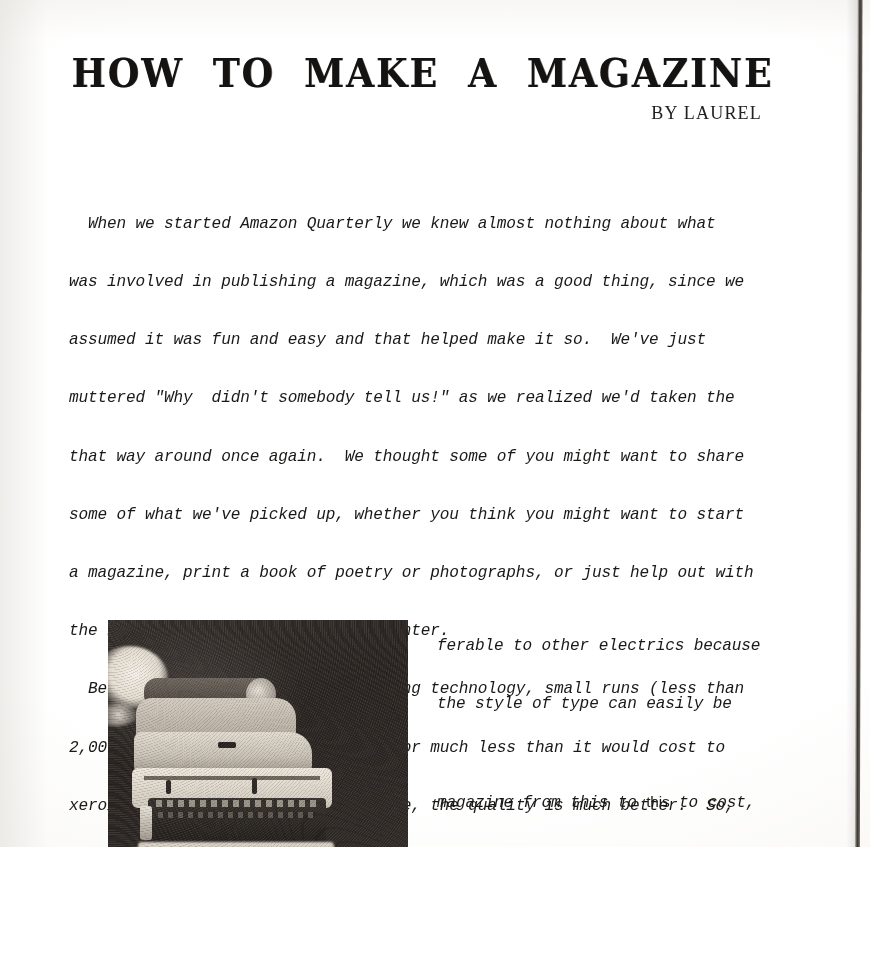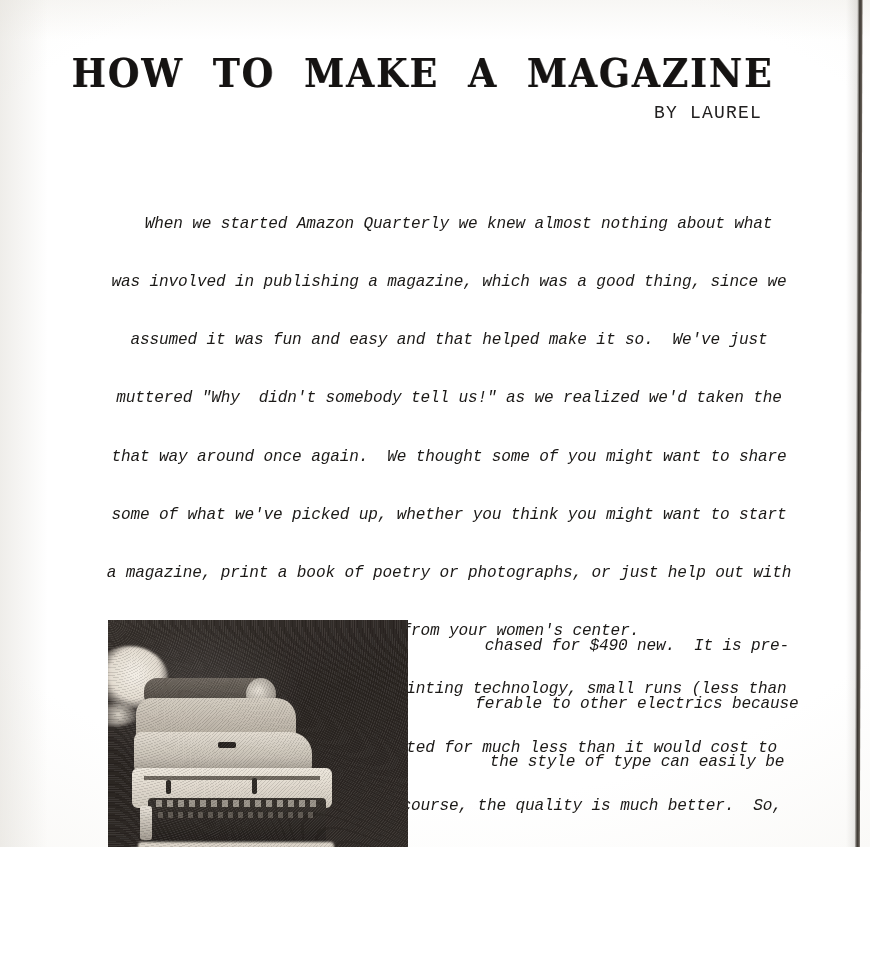--- a/index.html
+++ b/index.html
@@ -68,21 +68,21 @@
     text-shadow: 0.6px 0 0 rgba(20,18,17,.55);
   }
 
   
   #byline {
     position: absolute;
     top: 103px;
     left: 0;
     width: 762px;
     text-align: right;
-    font-family: Liberation Mono, monospace;
+    font-family: Liberation Serif, serif;
     font-size: 18px;
     letter-spacing: 1.2px;
     color: #222020;
   }
 
   
   .body-block {
     position: absolute;
     font-family: "Liberation Mono", "DejaVu Sans Mono", monospace;
     font-style: italic;
@@ -102,21 +102,20 @@
   #col-right {
     top: 598px;
     left: 437px;
     width: 400px;
   }
 
   .body-block .line {
     display: block;
     height: 19.4px;
     white-space: pre;
-    text-align: center;
   }
   .sans-upright {
     font-style: normal;
     font-family: "Liberation Sans", "DejaVu Sans", sans-serif;
     font-size: 15.4px;
   }
 
   
   #photo {
     position: absolute;
@@ -327,21 +326,20 @@
     <div class="pw" id="pw-lever-1"></div>
     <div class="pw" id="pw-lever-2"></div>
     <div class="pw" id="pw-keyboard"></div>
     <div class="pw" id="pw-keyrow"></div>
     <div class="pw" id="pw-keyrow2"></div>
     <div class="pw" id="pw-side-keys"></div>
     <div class="pw" id="pw-base"></div>
   </div>
 
   <div id="col-right" class="body-block">
-    <span class="line">chased for $490 new.  It is pre-</span>
     <span class="line">ferable to other electrics because</span>
     <span class="line">the style of type can easily be</span>
 
     
     <span class="line"><span>magazine from </span><span>this</span><span> to </span><span class="sans-upright">this</span><span> to </span><span>cost,</span></span>
 
     
 
     
     

